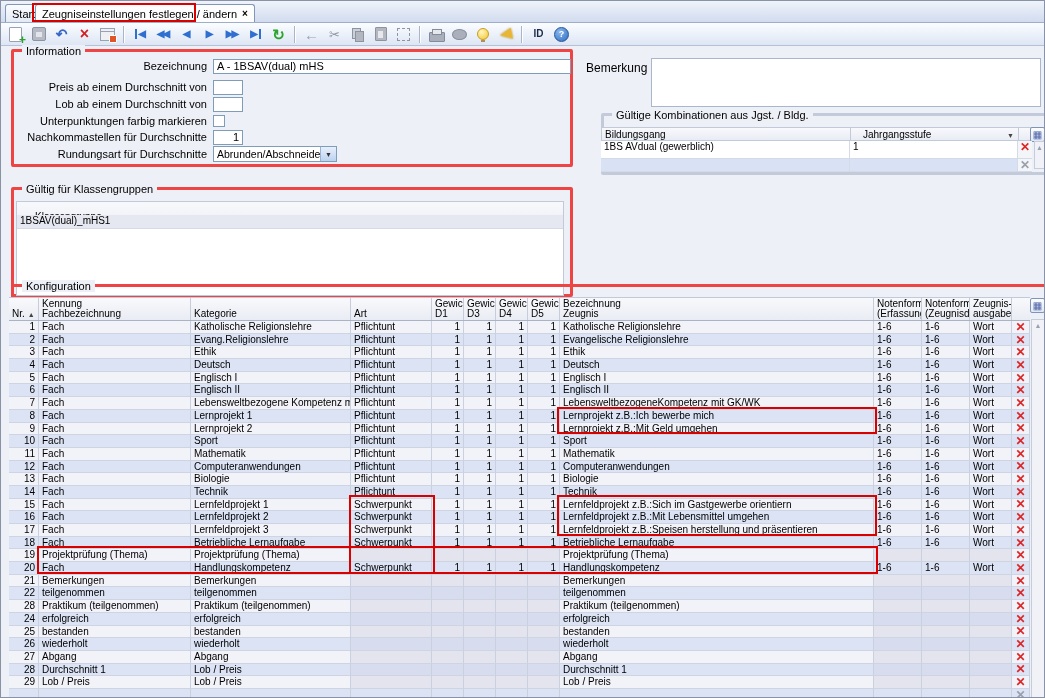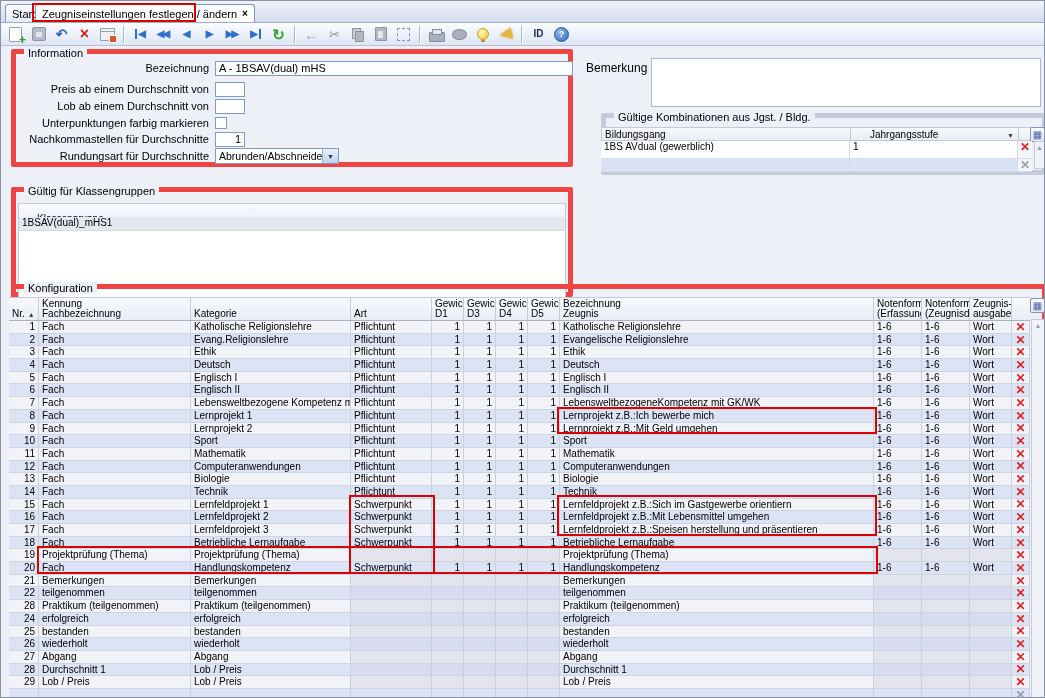--- a/index.html
+++ b/index.html
@@ -44,21 +44,21 @@
   .ic-print{position:relative;width:14px;height:8px;background:#aab0bb;border:1px solid #858c99;border-radius:1px;margin-top:5px;}
   .ic-print::before{content:"";position:absolute;left:2px;top:-4px;width:8px;height:4px;background:#e6e8ec;border:1px solid #858c99;}
   .ic-preview{width:13px;height:9px;background:#aab0bb;border:1px solid #858c99;border-radius:50%;}
   .ic-hint{position:relative;width:10px;height:10px;background:radial-gradient(circle at 35% 30%,#fff6c0,#f5c52e);border:1px solid #c89e1a;border-radius:50%;}
   .ic-hint::after{content:"";position:absolute;left:3px;bottom:-3px;width:4px;height:2px;background:#b0915a;}
   .ic-notify{width:0;height:0;border-top:5px solid transparent;border-bottom:6px solid transparent;border-right:12px solid #e8b535;transform:rotate(-12deg);filter:drop-shadow(0 0 1px #b88a18);}
   .ic-id-filter::before{content:"ID";font-weight:bold;font-size:10px;color:#1a2a4a;}
   .ic-help{width:13px;height:13px;border-radius:50%;background:radial-gradient(circle at 35% 30%,#8cb9ee,#2e6cc0);border:1px solid #24549a;}
   .ic-help::before{content:"?";color:#fff;font-size:9px;font-weight:bold;}
   
-  .fs{position:absolute;border:5px solid #ef4444;border-radius:2px;box-sizing:border-box;}
+  .fs{position:absolute;border:3px solid #ef4444;border-radius:2px;box-sizing:border-box;}
   .fslegend{position:absolute;top:-7px;left:8px;background:#eef0f8;font-size:11px;padding:0 4px;color:#000;white-space:nowrap;}
   .frow{position:absolute;display:flex;align-items:center;height:16px;}
   .flabel{width:190px;text-align:right;font-size:11px;margin-right:6px;white-space:nowrap;}
   .tinput{height:15px;border:1px solid #7f9db9;background:#fff;font-size:11px;font-family:"Liberation Sans",sans-serif;padding:0 3px;box-sizing:border-box;}
   .chk{width:12px;height:12px;border:1px solid #7f9db9;background:#fff;box-sizing:border-box;}
   .selbox{display:flex;height:16px;border:1px solid #7f9db9;background:#fff;box-sizing:border-box;align-items:center;}
   .selbox .selval{font-size:10.5px;padding:0 3px;width:100px;white-space:nowrap;overflow:hidden;}
   .selarrow{width:15px;height:100%;background:linear-gradient(#e7f0fc,#bcd2f0);border-left:1px solid #9ab2d4;display:flex;align-items:center;justify-content:center;font-size:7px;color:#333;}
   .membox{position:absolute;border:1px solid #aab6ca;background:#fff;box-sizing:border-box;}
   
@@ -212,21 +212,21 @@
 
   <span style="position:absolute;left:585px;top:60px;width:58px;text-align:left;font-size:12px;">Bemerkung</span>
   <div class="membox" style="left:650px;top:57px;width:390px;height:49px;"></div>
 
   <fieldset class="fs" style="left:598px;top:112px;width:446px;height:62px;border-color:#c3cbdb;">
     <span class="fslegend">Gültige Kombinationen aus Jgst. / Bldg.</span>
   </fieldset>
   <div class="grid-head" style="position:absolute;left:600px;top:126px;width:250px;height:14px;padding-left:3px;">
     <span>Bildungsgang</span>
   </div>
-  <div class="grid-head" style="position:absolute;left:849px;top:126px;width:169px;height:14px;padding-left:19px;justify-content:space-between;align-items:center;">
+  <div class="grid-head" style="position:absolute;left:849px;top:126px;width:169px;height:14px;padding-left:12px;justify-content:space-between;align-items:center;">
     <span>Jahrgangsstufe</span>
     <span class="sortd" style="margin-right:4px;"></span>
   </div>
   <div class="grid-head" style="position:absolute;left:1017px;top:126px;width:14px;height:14px;"></div>
   <div class="gridbtn" style="left:1029px;top:126px;"></div>
   <div id="komb-body" style="position:absolute;left:600px;top:140px;width:431px;">
       <div style="display: flex; height: 18px; font-size: 10px;">
         <div style="width: 249px; border-right: 1px solid rgb(212, 218, 230); border-bottom: 1px solid rgb(212, 218, 230); padding-left: 3px; background: rgb(255, 255, 255); overflow: hidden; white-space: nowrap; box-sizing: border-box;">1BS AVdual (gewerblich)</div>
         <div style="width: 168px; border-right: 1px solid rgb(212, 218, 230); border-bottom: 1px solid rgb(212, 218, 230); padding-left: 3px; background: rgb(255, 255, 255); box-sizing: border-box;">1</div>
         <div class="delx" style="width: 14px; border-bottom: 1px solid rgb(212, 218, 230); box-sizing: border-box; background: rgb(244, 245, 249);">✕</div>

